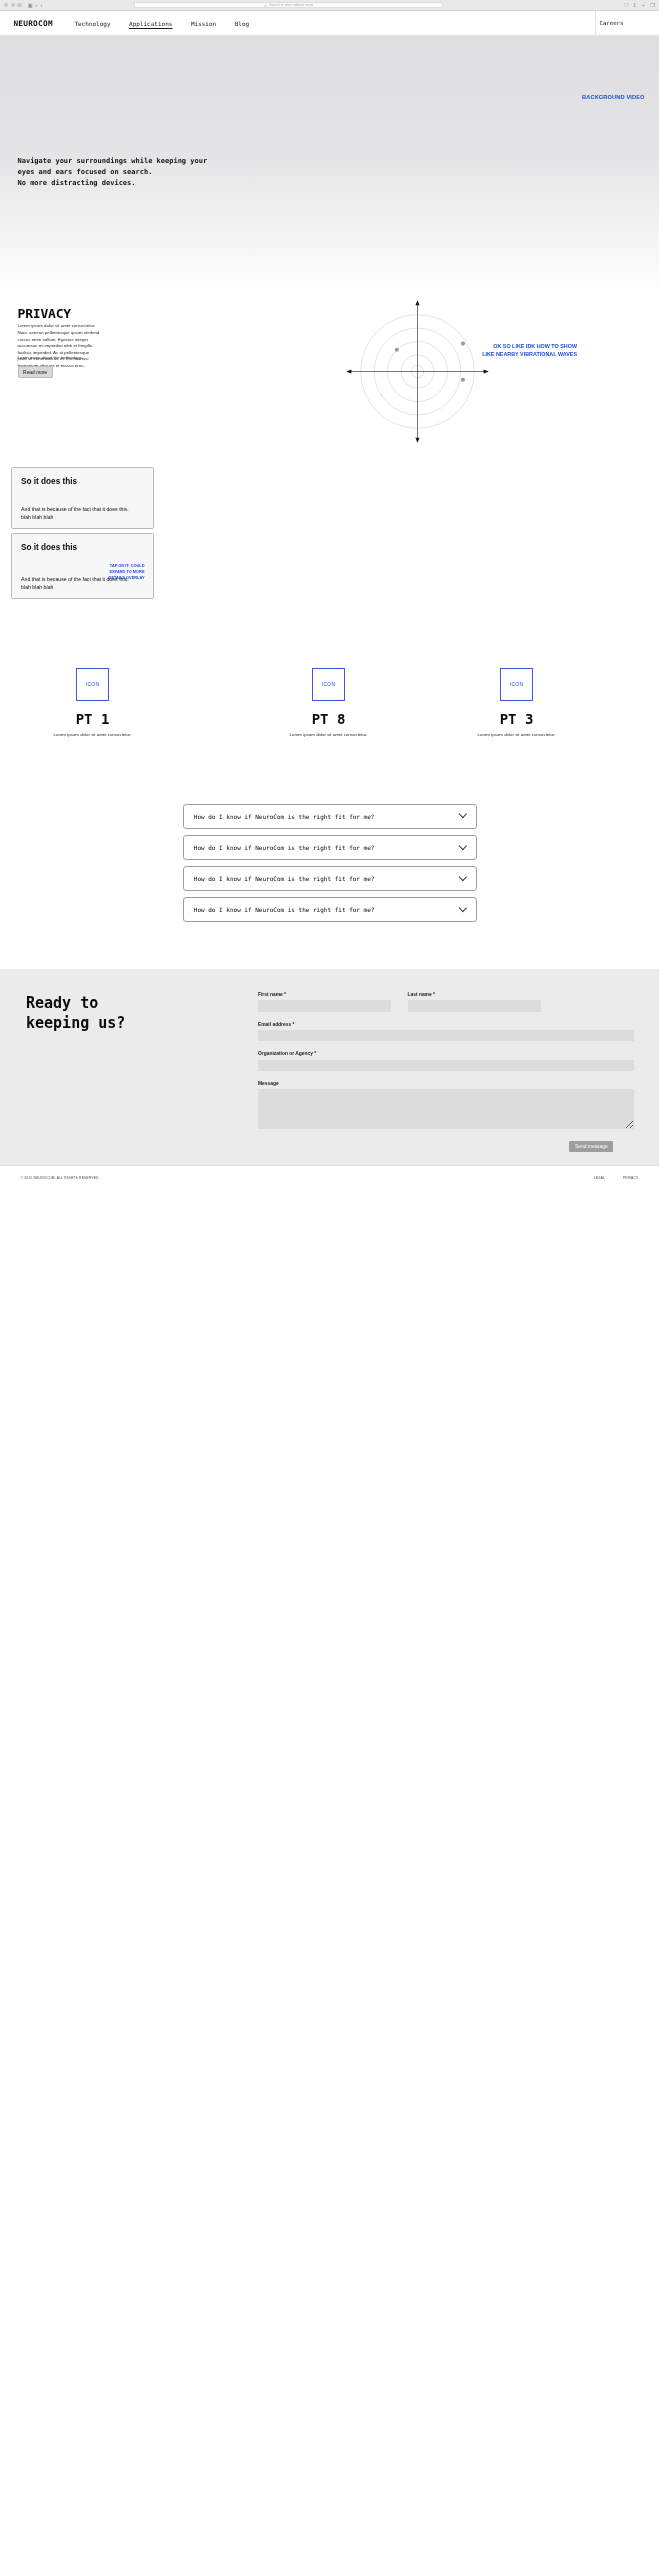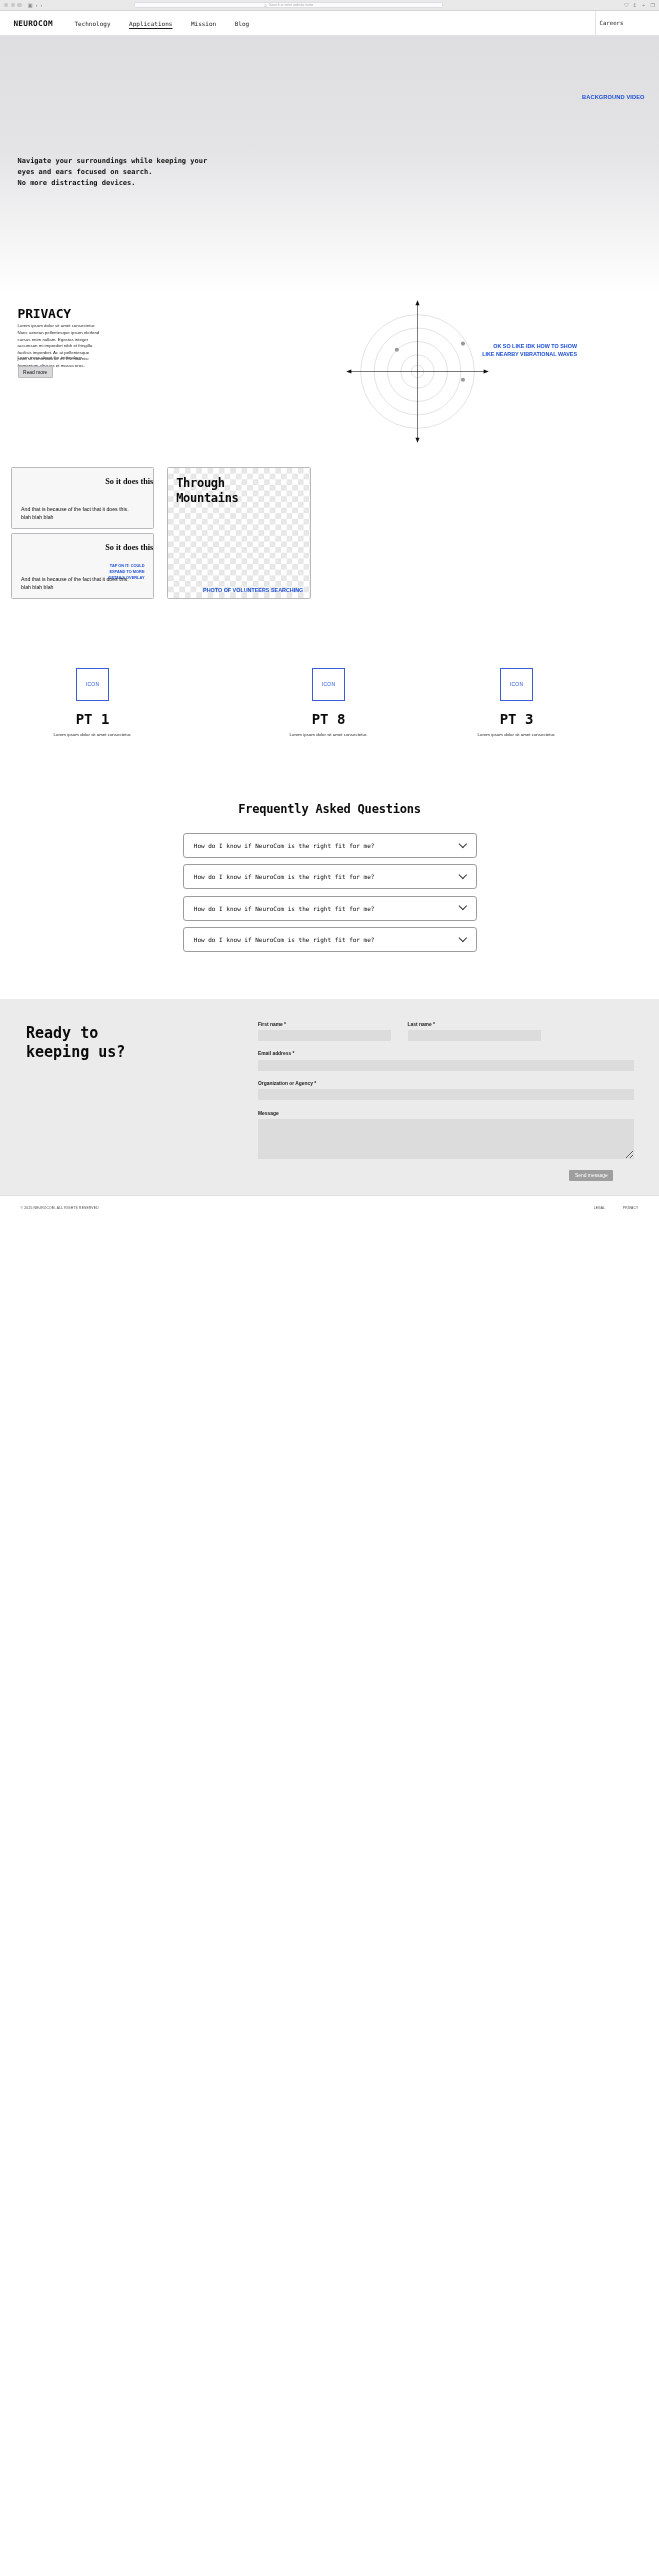--- a/index.html
+++ b/index.html
@@ -164,26 +164,25 @@
   .cards-section { position: relative; height: 155px; margin-top: 18px; }
   .card {
     position: absolute;
     border: 0.5px solid #b9b9bb;
     background: #f7f7f8;
     border-radius: 1.5px;
   }
   .card-a { left: 11.3px; top: 0; width: 143px; height: 62px; }
   .card-b { left: 11.3px; top: 66px; width: 143px; height: 66px; }
   .card-h {
-    font-family: Liberation Serif, serif;
+    font-family: Liberation Sans, sans-serif;
     font-weight: bold;
     font-size: 8.2px;
     color: #0b0b0b;
     padding: 8.8px 0 0 8.8px;
-    text-align: right;
   }
   .card-body {
     position: absolute;
     left: 8.8px; bottom: 7.2px; width: 118px;
     font-size: 5.2px;
     line-height: 1.45;
     color: #111;
   }
   .card-hint {
     position: absolute;
@@ -432,25 +431,20 @@
     <div class="card-h">So it does this</div>
     <div class="card-body">And that is because of the fact that it does this. blah blah blah</div>
   </div>
   <div class="card card-b">
     <div class="card-h">So it does this</div>
     <div class="card-hint" style="white-space: pre-line;">TAP ON IT: COULD
 EXPAND TO MORE
 DETAILS OVERLAY</div>
     <div class="card-body">And that is because of the fact that it does this. blah blah blah</div>
   </div>
-  <div class="photo-card">
-    <div class="photo-card-h" style="white-space: pre-line;">Through
-Mountains</div>
-    <div class="photo-caption">PHOTO OF VOLUNTEERS SEARCHING</div>
-  </div>
 </div>
 
 <div class="points">
   <div class="point" style="left:46px; top:0;">
     <div class="point-box">ICON</div>
     <div class="point-title">PT 1</div>
     <div class="point-desc">Lorem ipsum dolor sit amet consectetur.</div>
   </div>
   <div class="point" style="left:282px; top:0;">
     <div class="point-box">ICON</div>
@@ -458,21 +452,20 @@
     <div class="point-desc">Lorem ipsum dolor sit amet consectetur.</div>
   </div>
   <div class="point" style="left:470px; top:0;">
     <div class="point-box">ICON</div>
     <div class="point-title">PT 3</div>
     <div class="point-desc">Lorem ipsum dolor sit amet consectetur.</div>
   </div>
 </div>
 
 <div class="faq">
-  <div class="faq-h">Frequently Asked Questions</div>
   <div class="faq-list">
     <div class="faq-item">
       <span class="faq-q">How do I know if NeuroCom is the right fit for me?</span>
       <span class="chev"></span>
     </div>
     <div class="faq-item">
       <span class="faq-q">How do I know if NeuroCom is the right fit for me?</span>
       <span class="chev"></span>
     </div>
     <div class="faq-item">

